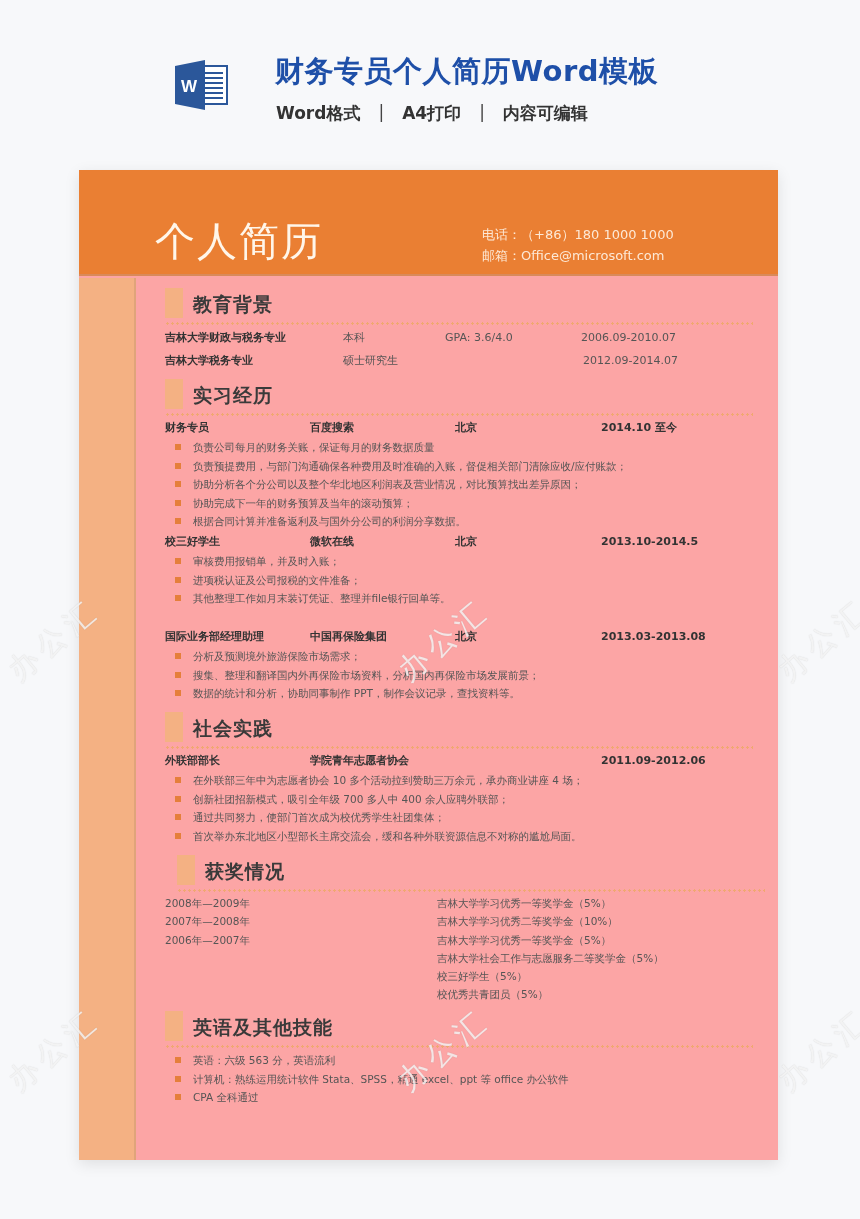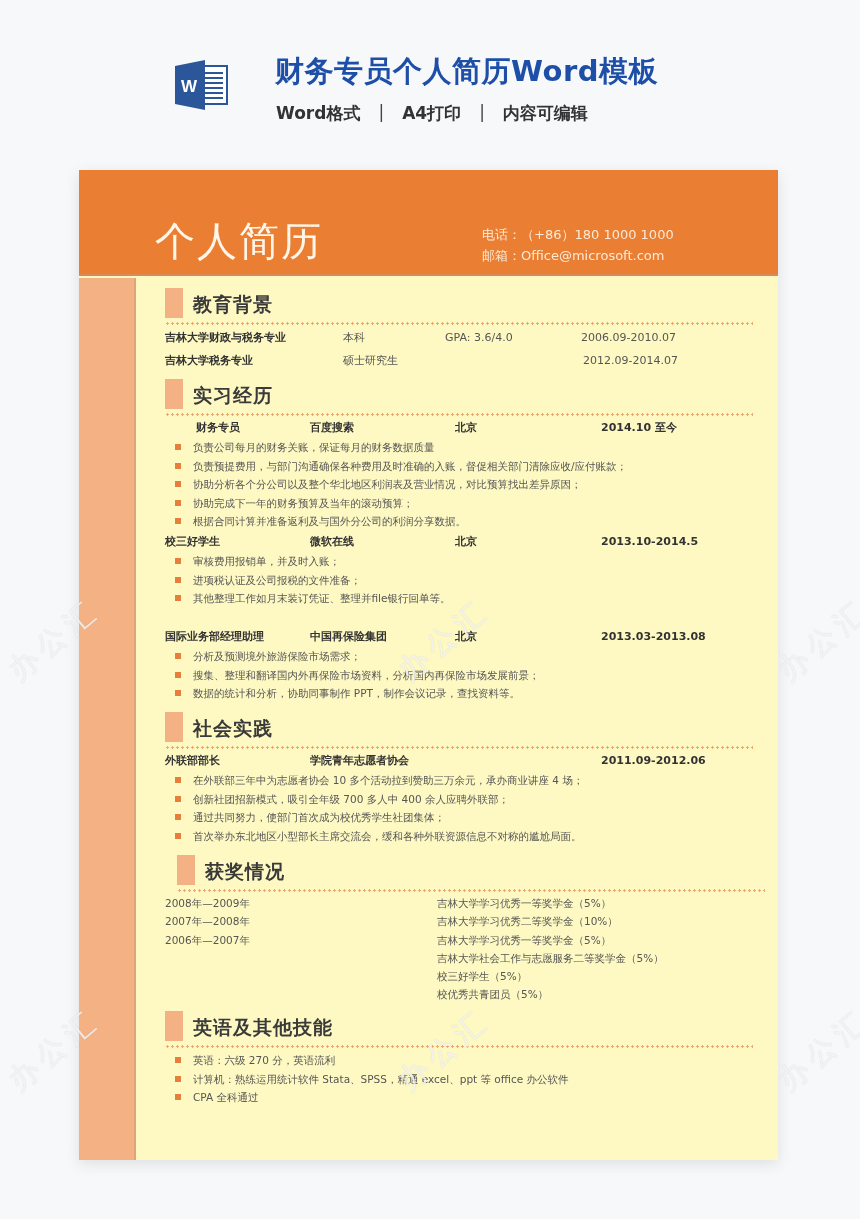--- a/index.html
+++ b/index.html
@@ -7,21 +7,21 @@
     body { position: relative; font-family: "DejaVu Sans", "Liberation Sans", sans-serif; color: #333; }
 
     
     .banner { position: absolute; left: 0; top: 0; width: 860px; height: 160px; }
     .word-icon { position: absolute; left: 175px; top: 60px; width: 54px; height: 50px; }
     .banner-title { position: absolute; left: 275px; top: 52px; font-size: 29px; font-weight: bold; color: #1e4fa8; letter-spacing: 0.5px; white-space: nowrap; }
     .banner-sub { position: absolute; left: 276px; top: 102px; font-size: 17px; font-weight: bold; color: #333; white-space: nowrap; display: flex; gap: 0; }
     .banner-sub .sep { margin: 0 18px; font-weight: normal; color: #444; }
 
     
-    .page { position: absolute; left: 79px; top: 170px; width: 699px; height: 990px; background: #fef9c3; box-shadow: 0 4px 14px rgba(0,0,0,0.10); overflow: hidden; }
+    .page { position: absolute; left: 79px; top: 170px; width: 699px; height: 990px; background: #fca5a5; box-shadow: 0 4px 14px rgba(0,0,0,0.10); overflow: hidden; }
     .header { position: absolute; left: 0; top: 0; width: 699px; height: 106px; background: #ea7f33; border-bottom: 2px solid #d98a5a; }
     .header-title { position: absolute; left: 76px; top: 44px; font-size: 40px; color: #fff6ea; font-weight: normal; letter-spacing: 2px; }
     .contact { position: absolute; left: 403px; top: 54px; font-size: 13px; color: #fde9d6; line-height: 21px; }
     .sidebar { position: absolute; left: 0; top: 108px; width: 57px; height: 882px; background: #f4b183; border-right: 2px solid #e0a47a; }
 
     .content { position: absolute; left: 86px; top: 108px; width: 588px; }
 
     .section { position: absolute; left: 0; width: 588px; }
     .sec-head { position: relative; height: 36px; }
     .sec-mark { position: absolute; left: 0; top: 10px; width: 18px; height: 30px; background: #f4b183; }
@@ -104,21 +104,21 @@
     </div>
 
     <div class="section" style="top:91px;">
       <div class="sec-head">
         <div class="sec-mark"></div>
         <div class="sec-title">实习经历</div>
         <div class="sec-rule"></div>
       </div>
 
       <div class="row" style="top:50px;">
-        <span class="bold" style="left:0;margin-left:31px;">财务专员</span>
+        <span class="bold" style="left:0;">财务专员</span>
         <span class="bold" style="left:145px;">百度搜索</span>
         <span class="bold" style="left:290px;">北京</span>
         <span class="bold" style="left:436px;">2014.10 至今</span>
       </div>
       <ul class="bullets" style="top:69px;">
         <li><i class="sq"></i><span>负责公司每月的财务关账，保证每月的财务数据质量</span></li>
         <li><i class="sq"></i><span>负责预提费用，与部门沟通确保各种费用及时准确的入账，督促相关部门清除应收/应付账款；</span></li>
         <li><i class="sq"></i><span>协助分析各个分公司以及整个华北地区利润表及营业情况，对比预算找出差异原因；</span></li>
         <li><i class="sq"></i><span>协助完成下一年的财务预算及当年的滚动预算；</span></li>
         <li><i class="sq"></i><span>根据合同计算并准备返利及与国外分公司的利润分享数据。</span></li>
@@ -191,21 +191,21 @@
       </div>
     </div>
 
     <div class="section" style="top:723px;">
       <div class="sec-head">
         <div class="sec-mark"></div>
         <div class="sec-title">英语及其他技能</div>
         <div class="sec-rule"></div>
       </div>
       <ul class="bullets" style="top:50px;">
-        <li><i class="sq"></i><span>英语：六级  270 分，英语流利</span></li>
+        <li><i class="sq"></i><span>英语：六级  563 分，英语流利</span></li>
         <li><i class="sq"></i><span>计算机：熟练运用统计软件 Stata、SPSS，精通 excel、ppt 等 office 办公软件</span></li>
         <li><i class="sq"></i><span>CPA 全科通过</span></li>
       </ul>
     </div>
 
   </div>
 </div>
 
 <div class="wm" style="left:0px; top:620px;">办公汇</div>
 <div class="wm" style="left:390px; top:620px;">办公汇</div>

